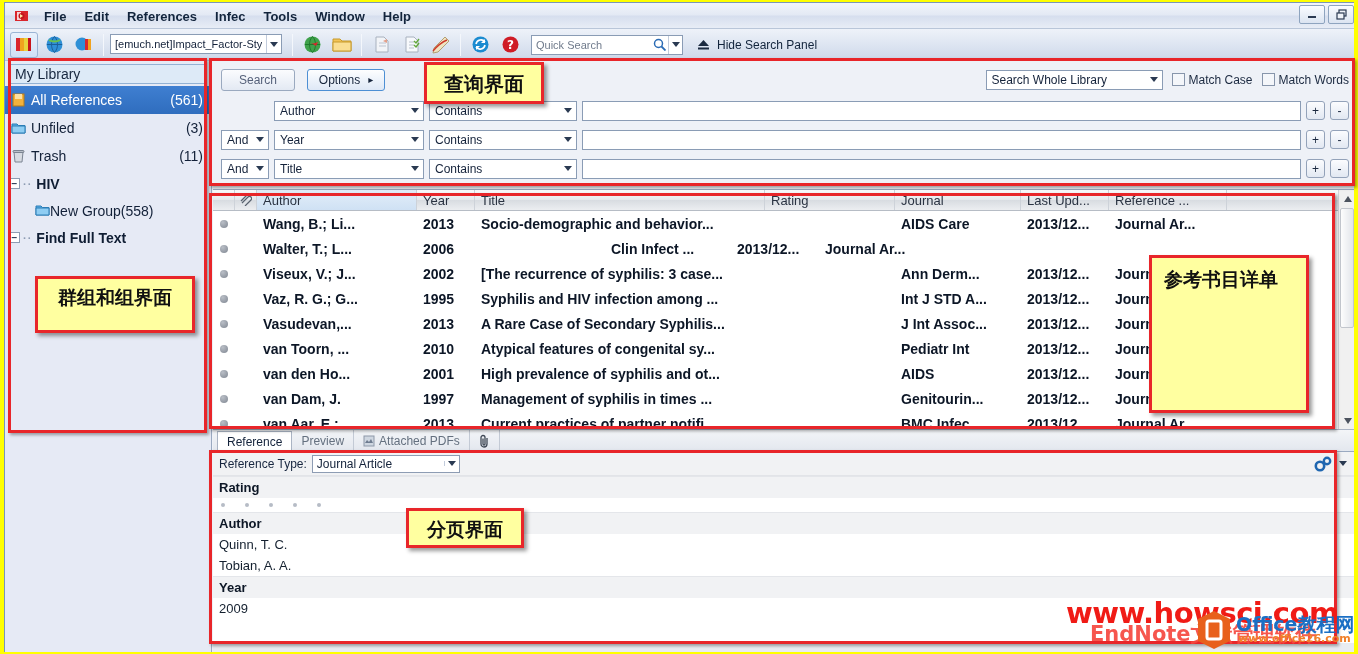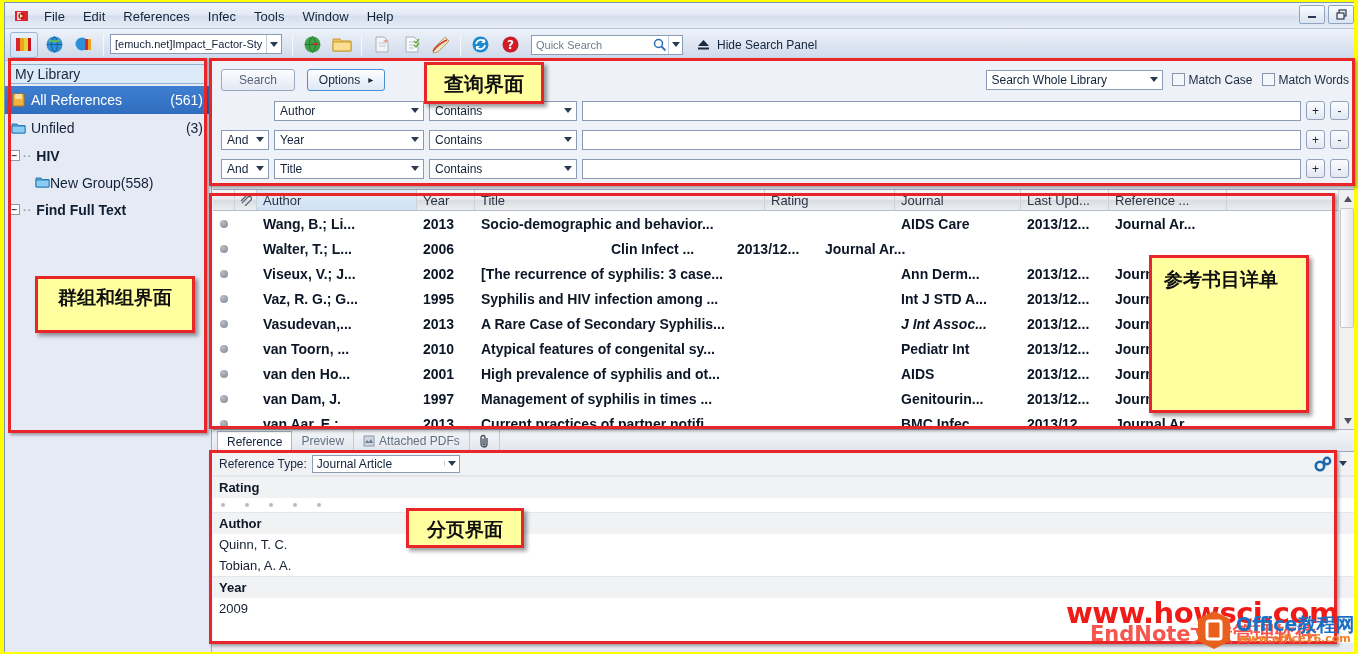--- a/index.html
+++ b/index.html
@@ -37,20 +37,21 @@
     position: absolute; left: 8px; top: 5px;
     width: 17px; height: 16px;
   }
   .menubar {
     position: absolute; left: 30px; top: 0; height: 26px;
     display: flex; align-items: center;
   }
   .menuitem {
     padding: 3px 9px; color: #12243c; font-size: 13px; cursor: default;
     font-family: "Liberation Sans", sans-serif;
+    font-weight: bold;
   }
   .wincontrols {
     position: absolute; right: 0; top: 2px;
     display: flex; gap: 3px;
   }
   .winbtn {
     width: 26px; height: 19px;
     background: linear-gradient(to bottom,#fafcff,#dbe4f1);
     border: 1px solid #8ea4bf; border-radius: 2px;
     display: flex; align-items: center; justify-content: center;
@@ -529,20 +530,30 @@
         <span class="ico">
           <svg width="15" height="12" viewBox="0 0 15 12">
             <path d="M1 2h5l1.5 1.5H14V11H1z" fill="#5ab0e8" stroke="#2b7cb5"></path>
             <path d="M1 4h13v7H1z" fill="#8ecdf3" stroke="#2b7cb5"></path>
           </svg>
         </span>
         <span class="lbl">Unfiled</span>
         <span class="cnt">(3)</span>
       </div>
 
+      <div class="navrow">
+        <span class="ico">
+          <svg width="13" height="14" viewBox="0 0 13 14">
+            <path d="M2 3h9l-1 10H3z" fill="#d7dbe2" stroke="#7b8492"></path>
+            <rect x="1" y="1.5" width="11" height="2" rx="1" fill="#b9bfc9" stroke="#7b8492"></rect>
+          </svg>
+        </span>
+        <span class="lbl">Trash</span>
+        <span class="cnt">(11)</span>
+      </div>
 
       <div class="grouphdr">
         <span class="expander">−</span>
         <span class="dots">··</span>
         <span>HIV</span>
       </div>
 
       <div class="subrow">
         <span class="ico">
           <svg width="15" height="12" viewBox="0 0 15 12">
@@ -750,21 +761,21 @@
           </div>
           <div class="row">
             <div style="width: 22px; display: flex; align-items: center;">
               <span class="bullet"></span>
             </div>
             <div style="width: 22px;"></div>
             <div class="cell" style="width: 160px;">Vasudevan,...</div>
             <div class="cell" style="width: 58px;">2013</div>
             <div class="cell" style="width: 290px;">A Rare Case of Secondary Syphilis...</div>
             <div class="cell" style="width: 130px;"></div>
-            <div class="cell" style="width: 126px; font-style: italic;">J Int Assoc...</div>
+            <div class="cell" style="width: 126px;">J Int Assoc...</div>
             <div class="cell" style="width: 88px;">2013/12...</div>
             <div class="cell" style="width: 118px;">Journal Ar...</div>
           </div>
           <div class="row">
             <div style="width: 22px; display: flex; align-items: center;">
               <span class="bullet"></span>
             </div>
             <div style="width: 22px;"></div>
             <div class="cell" style="width: 160px;">van Toorn, ...</div>
             <div class="cell" style="width: 58px;">2010</div>

